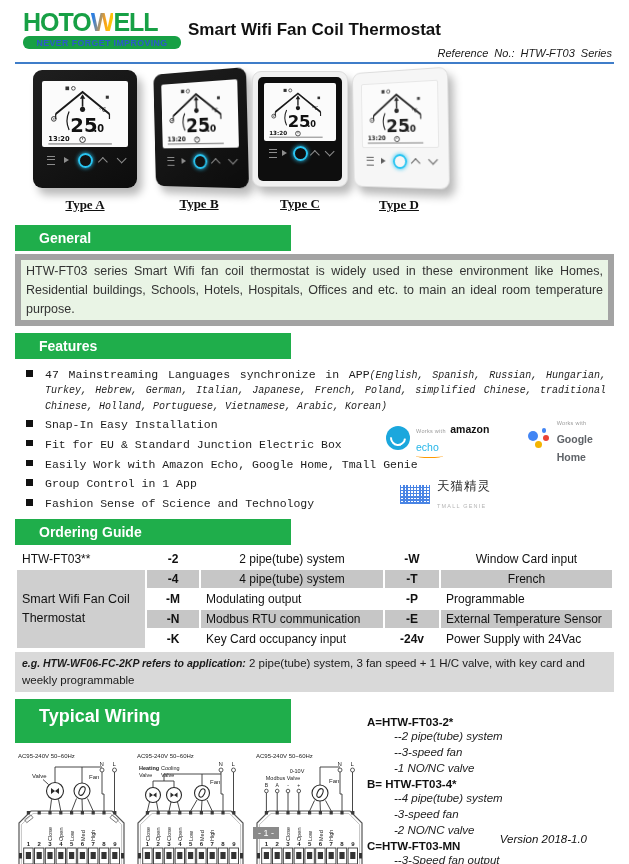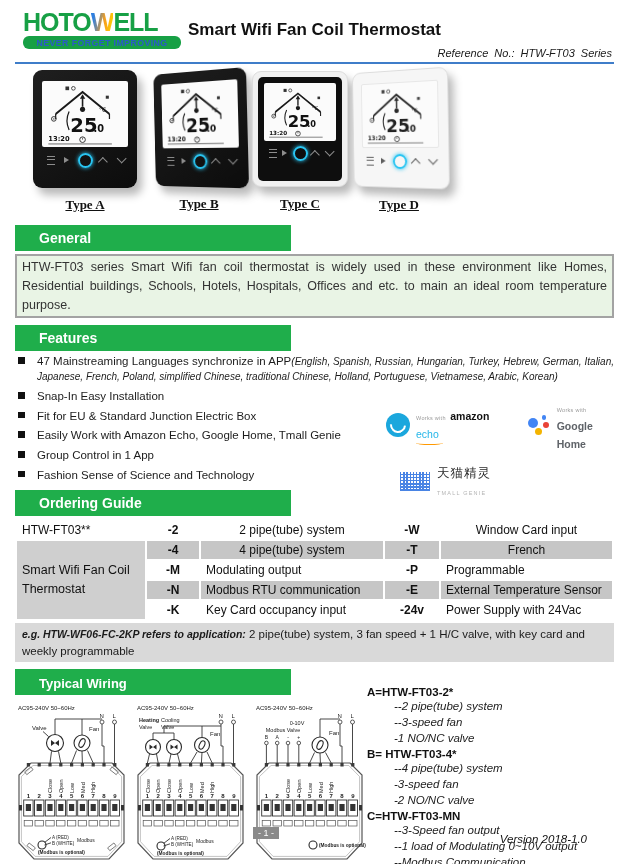--- a/index.html
+++ b/index.html
@@ -38,27 +38,27 @@
   .i-menu{width:8px;height:7px;border-top:1.5px solid currentColor;border-bottom:1.5px solid currentColor;display:inline-block;}
   .i-menu::before{content:"";display:block;height:1.5px;background:currentColor;margin-top:2.1px;}
   .i-play{width:0;height:0;border-left:5.5px solid currentColor;border-top:3.2px solid transparent;border-bottom:3.2px solid transparent;display:inline-block;}
   .i-power{width:11px;height:11px;border:2.5px solid #29c5f2;border-radius:50%;display:inline-block;box-shadow:0 0 4px #29c5f2;}
   .chev{width:5.5px;height:5.5px;display:inline-block;border-left:1.6px solid currentColor;border-top:1.6px solid currentColor;}
   .chev-u{transform:rotate(45deg) translateY(2px);}
   .chev-d{transform:rotate(225deg) translateY(2px);}
   
   .sec-bar{background:#1fae4b;color:#fff;font-weight:bold;font-size:14px;width:252px;
            padding:5px 0 5px 24px;margin:7px 15px 3px;}
-  .sec-bar.big{font-size:13px;padding:7px 0 4px 24px;}
-  
-  .gen-text{margin:2px 15px 0;border:2px solid #a3a3a3;background:#e9f4e5;padding:2px 5px;
+  .sec-bar.big{font-size:18px;padding:7px 0 16px 24px;}
+  
+  .gen-text{margin:2px 15px 0;border:6px solid #a3a3a3;background:#e9f4e5;padding:2px 5px;
             font-size:12.5px;line-height:1.5;color:#333;text-align:justify;}
   
   .features{position:relative;margin:2px 15px 0;min-height:112px;}
-  .feat{list-style:none;margin:0;padding:0;font-size:11.5px;color:#1c1c1c;}
+  .feat{list-style:none;margin:8px;padding:0;font-size:11.5px;color:#1c1c1c;font-family:Liberation Mono, monospace;}
   .feat li{position:relative;padding-left:22px;margin:0 0 4.5px;line-height:1.32;text-align:justify;}
   .feat li::before{content:"";position:absolute;left:3px;top:3px;width:6.5px;height:6.5px;background:#111;}
   .feat .detail{font-style:italic;font-size:10px;}
   .badges{position:absolute;right:0;top:44px;width:228px;}
   .badge-row{display:flex;gap:26px;}
   .badge{display:flex;align-items:center;gap:6px;}
   .alexa{width:24px;height:24px;border-radius:50%;background:#1ba7dd;position:relative;flex:none;}
   .alexa::after{content:"";position:absolute;inset:4px;border-radius:50%;border:2.6px solid #fff;
                 border-top-color:transparent;border-right-color:transparent;transform:rotate(-40deg);}
   .ww{font-size:5.5px;color:#9a9a9a;letter-spacing:.3px;}

